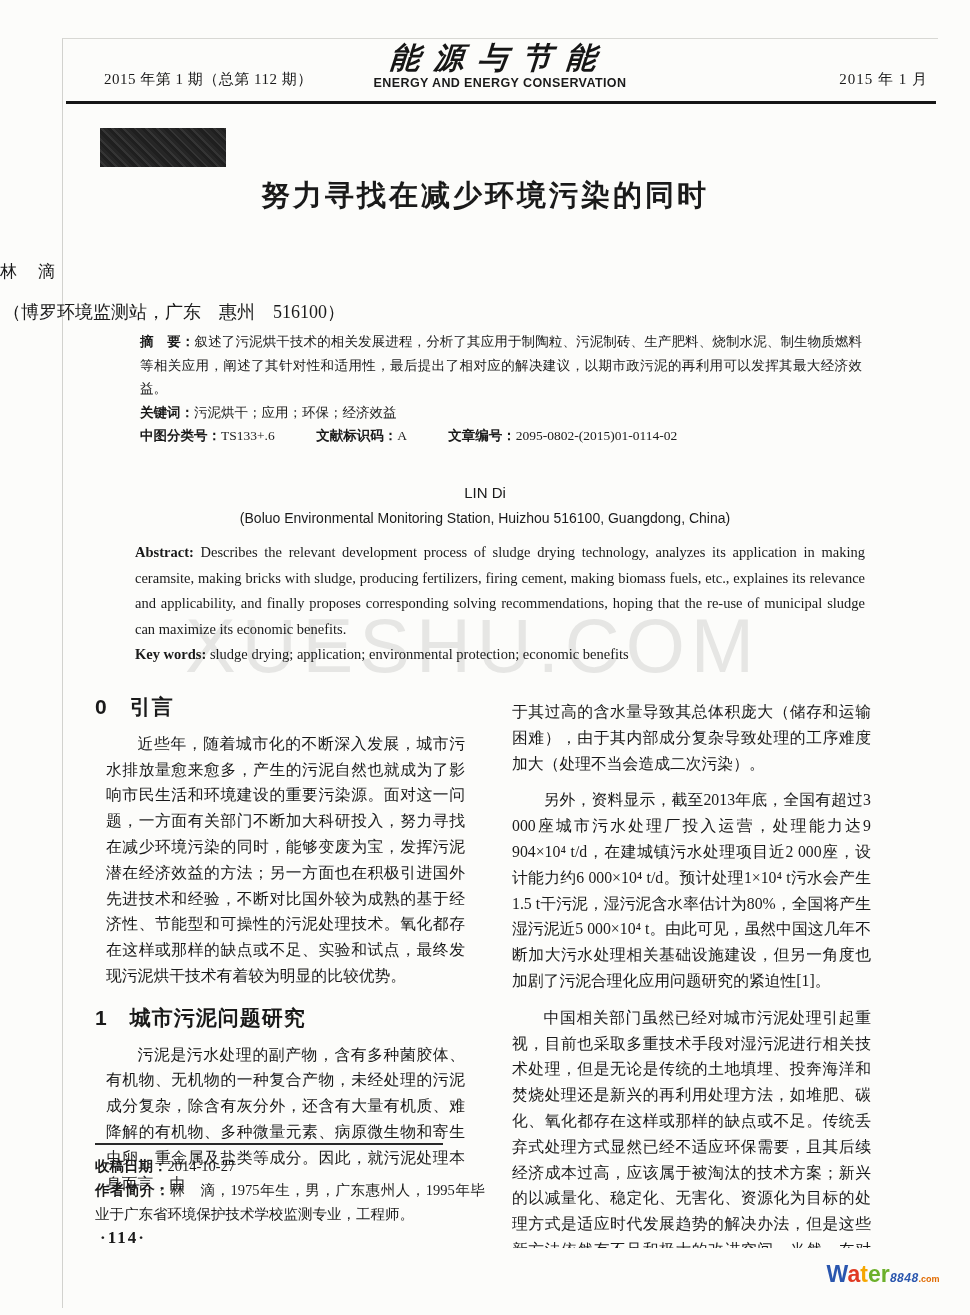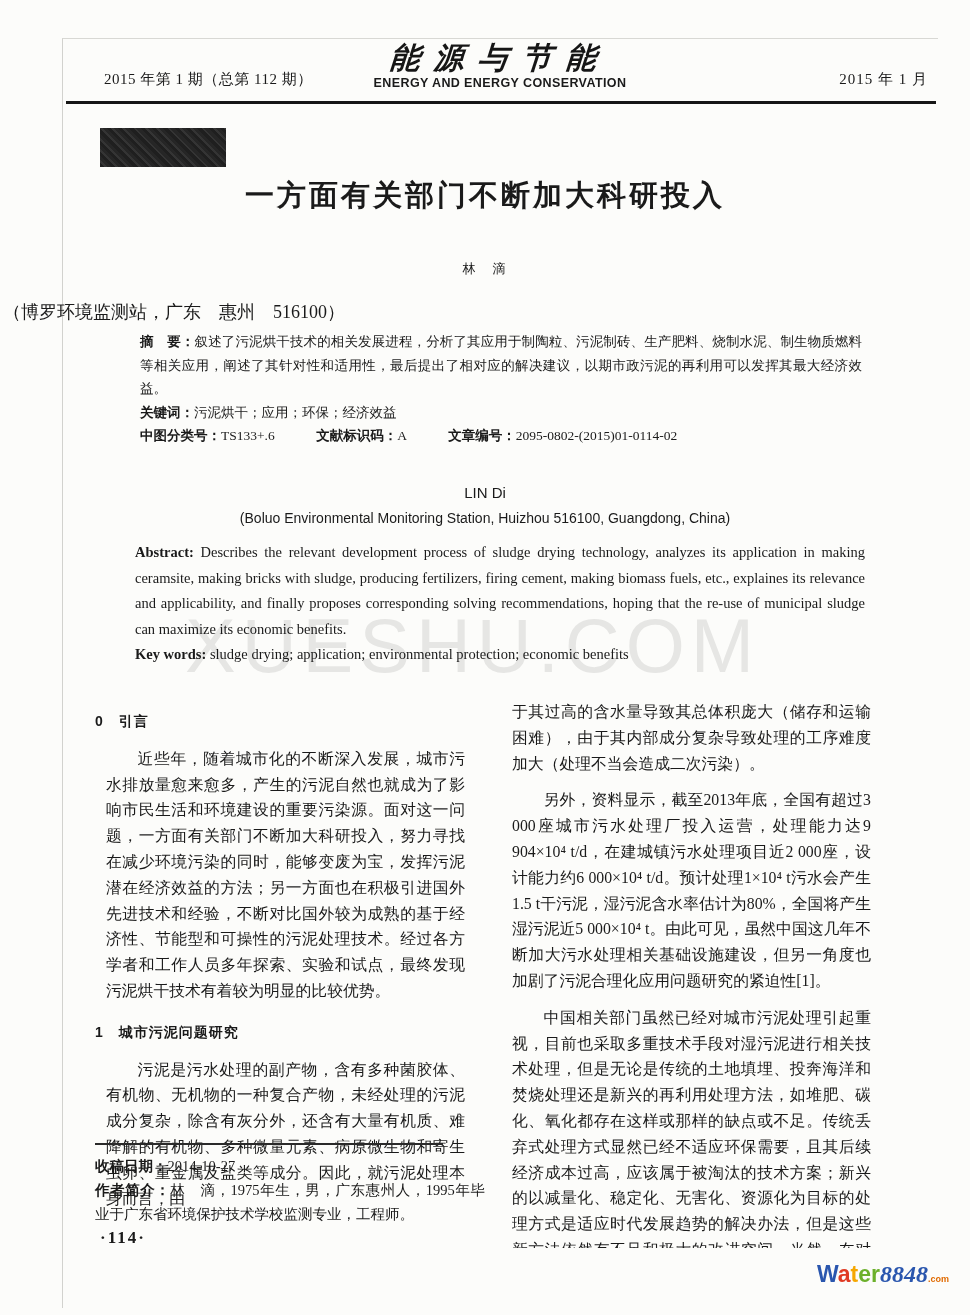--- a/index.html
+++ b/index.html
@@ -36,21 +36,21 @@
   .redacted {
     position:absolute; left:100px; top:128px; width:126px; height:39px;
     background:repeating-linear-gradient(45deg,#1f1f1f 0 3px,#343434 3px 5px,#262626 5px 8px);
   }
   
   .title-cn {
     position:absolute; left:0; top:176px; width:100%;
     text-align:center; font-family:"Liberation Sans", sans-serif;
     font-size:29px; font-weight:bold; letter-spacing:3px;
   }
-  .author-cn { position:absolute; left:0; top:260px; width:100%; text-align:center; font-size:13px; letter-spacing:2px; }
+  .author-cn { position:absolute; left:0; top:260px; width:100%; text-align:left; font-size:17px; letter-spacing:2px; }
   .affil-cn  { position:absolute; left:3px; top:300px; width:100%; font-size:18px; }
   
   .meta-cn {
     position:absolute; left:140px; top:330px; width:722px;
     font-size:13.5px; line-height:23.5px; text-align:justify;
   }
   .meta-cn .lbl { font-family:"Liberation Sans", sans-serif; font-weight:bold; }
   .meta-row { margin-top:0px; }
   .meta-clc span.pair { margin-right:38px; white-space:nowrap; }
   
@@ -76,56 +76,56 @@
     white-space:nowrap; pointer-events:none;
   }
   
   .columns {
     position:absolute; left:95px; top:688px; width:788px; height:560px;
     display:flex; gap:25px; overflow:hidden;
   }
   .col { width:381px; font-size:15.8px; line-height:25.8px; text-align:justify; }
   .col h3 {
     font-family:"Liberation Sans", sans-serif;
-    font-size:14px; font-weight:bold; letter-spacing:1px;
-    margin:21px 0 10px 0; text-align:left;
+    font-size:21px; font-weight:bold; letter-spacing:1px;
+    margin:6px 0 10px 0; text-align:left;
   }
   .col h3.second { margin-top:16px; }
   .col p.ind { text-indent:2em; }
   .col p { margin:11px; }
   
   .footnote { position:absolute; left:95px; top:1143px; width:390px; font-size:14.5px; line-height:24px; text-align:justify; }
   .footnote .rule { width:348px; height:2px; background:#2a2a2a; margin-bottom:9px; }
   .footnote .lbl { font-family:"Liberation Sans", sans-serif; font-weight:bold; }
   .page-num { position:absolute; left:100px; top:1228px; font-size:17px; font-weight:bold; letter-spacing:2px; }
   
   .logo { position:absolute; right:12px; top:1262px; width:150px; text-align:center;
     font-family:"Liberation Sans", sans-serif; }
   .logo .word { font-size:23px; font-weight:bold; letter-spacing:0; line-height:24px; white-space:nowrap; }
-  .logo .num { font-family:Liberation Serif, serif; font-style:italic; font-size:24px; font-weight:bold;margin-top:48px; }
+  .logo .num { font-family:Liberation Mono, monospace; font-style:italic; font-size:12px; font-weight:bold;margin-top:48px; }
   .logo .dotcom { font-size:9px; font-weight:bold; vertical-align:baseline; }
   .logo .sub { font-size:14px; font-weight:bold; letter-spacing:5px; margin-top:2px; white-space:nowrap; }
 </style>
 </head>
 <body>
 
 <div class="page">
   <div class="scan-edge"></div>
 
   <div class="hdr-left">2015 年第 1 期（总第 112 期）</div>
   <div class="hdr-center">
     <div class="journal-cn">能源与节能</div>
     <div class="journal-en">ENERGY AND ENERGY CONSERVATION</div>
   </div>
   <div class="hdr-right">2015 年 1 月</div>
   <div class="hdr-rule"></div>
 
   <div class="redacted"></div>
 
-  <div class="title-cn">一方面有关部门不断加大科研投入</div>
+  <div class="title-cn">努力寻找在减少环境污染的同时</div>
   <div class="author-cn">林　滴</div>
   <div class="affil-cn">（博罗环境监测站，广东　惠州　516100）</div>
 
   <div class="meta-cn">
     <div class="meta-row"><span class="lbl">摘　要：</span><span>叙述了污泥烘干技术的相关发展进程，分析了其应用于制陶粒、污泥制砖、生产肥料、烧制水泥、制生物质燃料等相关应用，阐述了其针对性和适用性，最后提出了相对应的解决建议，以期市政污泥的再利用可以发挥其最大经济效益。</span></div>
     <div class="meta-row"><span class="lbl">关键词：</span><span>污泥烘干；应用；环保；经济效益</span></div>
     <div class="meta-row meta-clc">
       <span class="pair"><span class="lbl">中图分类号：</span><span>TS133+.6</span></span>
       <span class="pair"><span class="lbl">文献标识码：</span><span>A</span></span>
       <span class="pair"><span class="lbl">文章编号：</span><span>2095-0802-(2015)01-0114-02</span></span>
@@ -137,21 +137,21 @@
   <div class="abs-en">
     <div><span class="lbl">Abstract:</span> <span>Describes the relevant development process of sludge drying technology, analyzes its application in making ceramsite, making bricks with sludge, producing fertilizers, firing cement, making biomass fuels, etc., explaines its relevance and applicability, and finally proposes corresponding solving recommendations, hoping that the re-use of municipal sludge can maximize its economic benefits.</span></div>
     <div class="kw-en"><span class="lbl">Key words:</span> <span>sludge drying; application; environmental protection; economic benefits</span></div>
   </div>
 
   <div class="watermark">XUESHU.COM</div>
 
   <div class="columns">
     <div class="col">
       <h3>0　引言</h3>
-      <p class="ind">近些年，随着城市化的不断深入发展，城市污水排放量愈来愈多，产生的污泥自然也就成为了影响市民生活和环境建设的重要污染源。面对这一问题，一方面有关部门不断加大科研投入，努力寻找在减少环境污染的同时，能够变废为宝，发挥污泥潜在经济效益的方法；另一方面也在积极引进国外先进技术和经验，不断对比国外较为成熟的基于经济性、节能型和可操性的污泥处理技术。经过各方学者和工作人员多年探索、实验和试点，最终发现污泥烘干技术有着较为明显的比较优势。</p>
+      <p class="ind">近些年，随着城市化的不断深入发展，城市污水排放量愈来愈多，产生的污泥自然也就成为了影响市民生活和环境建设的重要污染源。面对这一问题，一方面有关部门不断加大科研投入，努力寻找在减少环境污染的同时，能够变废为宝，发挥污泥潜在经济效益的方法；另一方面也在积极引进国外先进技术和经验，不断对比国外较为成熟的基于经济性、节能型和可操性的污泥处理技术。氧化都存在这样或那样的缺点或不足、实验和试点，最终发现污泥烘干技术有着较为明显的比较优势。</p>
       <h3 class="second">1　城市污泥问题研究</h3>
       <p class="ind">污泥是污水处理的副产物，含有多种菌胶体、有机物、无机物的一种复合产物，未经处理的污泥成分复杂，除含有灰分外，还含有大量有机质、难降解的有机物、多种微量元素、病原微生物和寄生虫卵、重金属及盐类等成分。因此，就污泥处理本身而言，由</p>
     </div>
     <div class="col">
       <p>于其过高的含水量导致其总体积庞大（储存和运输困难），由于其内部成分复杂导致处理的工序难度加大（处理不当会造成二次污染）。</p>
       <p class="ind">另外，资料显示，截至2013年底，全国有超过3 000座城市污水处理厂投入运营，处理能力达9 904×10⁴ t/d，在建城镇污水处理项目近2 000座，设计能力约6 000×10⁴ t/d。预计处理1×10⁴ t污水会产生1.5 t干污泥，湿污泥含水率估计为80%，全国将产生湿污泥近5 000×10⁴ t。由此可见，虽然中国这几年不断加大污水处理相关基础设施建设，但另一角度也加剧了污泥合理化应用问题研究的紧迫性[1]。</p>
       <p class="ind">中国相关部门虽然已经对城市污泥处理引起重视，目前也采取多重技术手段对湿污泥进行相关技术处理，但是无论是传统的土地填埋、投奔海洋和焚烧处理还是新兴的再利用处理方法，如堆肥、碳化、氧化都存在这样或那样的缺点或不足。传统丢弃式处理方式显然已经不适应环保需要，且其后续经济成本过高，应该属于被淘汰的技术方案；新兴的以减量化、稳定化、无害化、资源化为目标的处理方式是适应时代发展趋势的解决办法，但是这些新方法依然有不足和极大的改进空间。当然，在对污泥处理处置方案的具体选定过程中，应根据当地污泥的性质与数量；投资情况与运行管理费用；环境保护要求及有关法律与法规；城市发</p>
     </div>
   </div>
 

